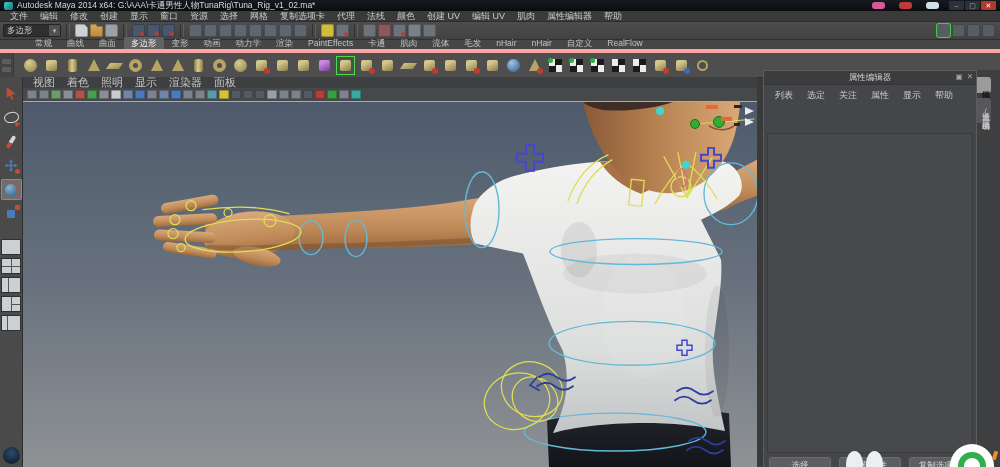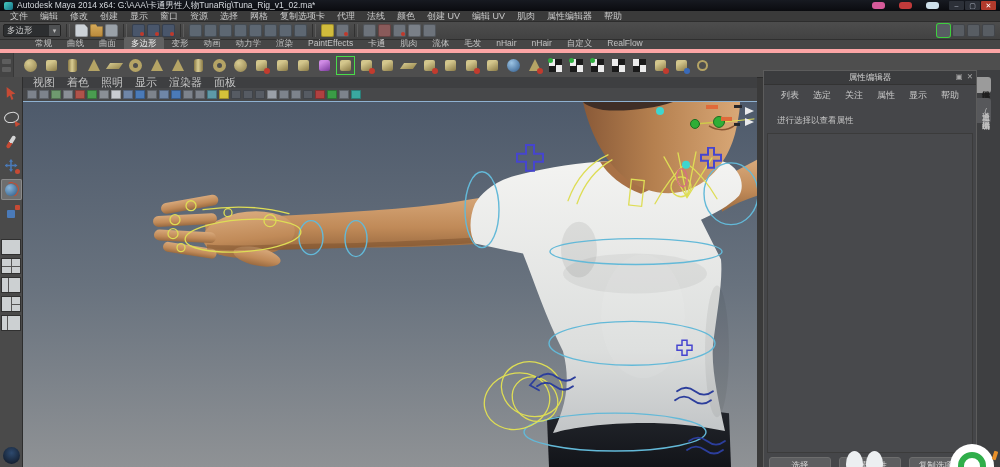--- a/index.html
+++ b/index.html
@@ -123,21 +123,21 @@
     box-shadow:inset 0 0 0 1px rgba(0,0,0,.25);}
   #vp3d{flex:1;position:relative;}
   #vp3d svg{position:absolute;inset:0;width:100%;height:100%;display:block;}
   
   #rightpanel{position:absolute;left:763px;top:70px;width:214px;height:397px;background:#454649;
     border:1px solid #5c5c5c;border-bottom:none;box-sizing:border-box;overflow:hidden;z-index:2;}
   .ae-header{height:13px;background:#3b3c3e;display:flex;align-items:center;justify-content:center;
     position:relative;border-bottom:1px solid #333;}
   .ae-title{font-size:8.5px;color:#d0d0d0;}
   .ae-hicons{position:absolute;right:3px;top:1px;display:flex;gap:4px;color:#a8a8a8;font-size:7.5px;}
-  .ae-menu{display:flex;padding:4px 4px 2px;justify-content:center;}
+  .ae-menu{display:flex;padding:4px 4px 2px;}
   .ae-menu-item{color:#c9c9c9;font-size:9px;padding:0 7px;}
   .ae-msg{color:#c3c3c3;font-size:8.5px;padding:11px 0 0 13px;}
   .ae-body{position:absolute;top:62px;bottom:14px;left:3px;right:3px;background:#48494c;
     border:1px solid #3b3b3b;}
   .ae-buttons{position:absolute;bottom:-12px;left:5px;right:5px;display:flex;gap:8px;z-index:3;}
   .ae-btn{flex:1;height:22px;background:#5d5e60;border:1px solid #6d6d6d;border-radius:3px;
     color:#ddd;font-size:8.5px;font-family:inherit;padding:2px 0 10px;}
   .wm-ellipse{position:absolute;bottom:-10px;width:17px;height:26px;border-radius:50%;
     background:#eceff1;z-index:4;}
   .wm-ellipse.a{left:82px;}  .wm-ellipse.b{left:102px;}
@@ -505,21 +505,20 @@
     </div>
     <div class="ae-menu">
 
     <span class="ae-menu-item">列表</span>
         <span class="ae-menu-item">选定</span>
         <span class="ae-menu-item">关注</span>
         <span class="ae-menu-item">属性</span>
         <span class="ae-menu-item">显示</span>
         <span class="ae-menu-item">帮助</span>
       </div>
-    <div class="ae-msg">进行选择以查看属性</div>
     <div class="ae-body"></div>
     <div class="ae-buttons">
 
     <button class="ae-btn">选择</button>
         <button class="ae-btn">加载属性</button>
         <button class="ae-btn">复制选项卡</button>
       </div>
     <div class="wm-ellipse a"></div>
     <div class="wm-ellipse b"></div>
   </div>

